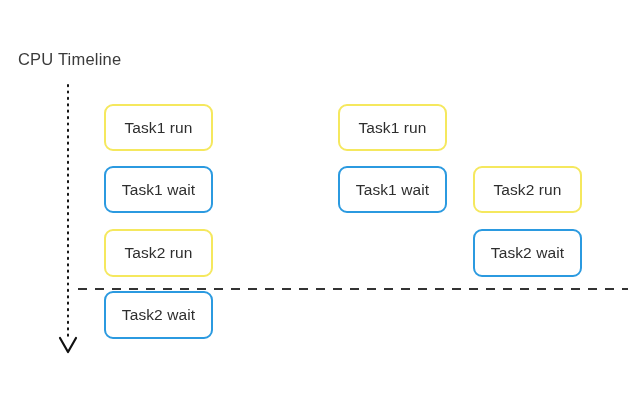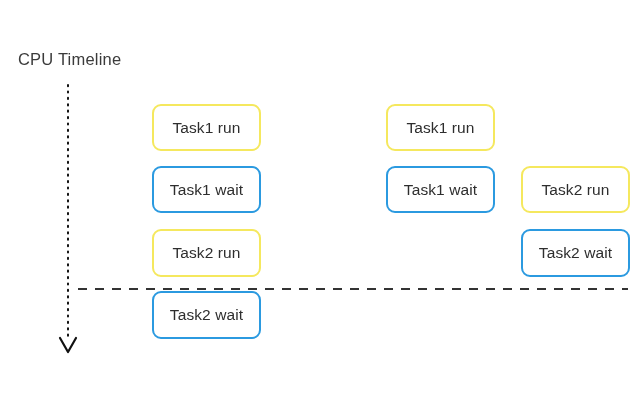--- a/index.html
+++ b/index.html
@@ -39,21 +39,20 @@
     box-sizing: border-box;
     border-radius: 9px;
     background: #ffffff;
     display: flex;
     align-items: center;
     justify-content: center;
     font-size: 15.5px;
     color: #2e2e2e;
     white-space: nowrap;
     letter-spacing: 0.1px;
-    margin-left: 48px;
   }
   .task-box.run {
     border: 2.6px solid #f5e85e;
   }
   .task-box.wait {
     border: 2.6px solid #2b9ae0;
     text-align: right;
   }
 </style>
 </head>

